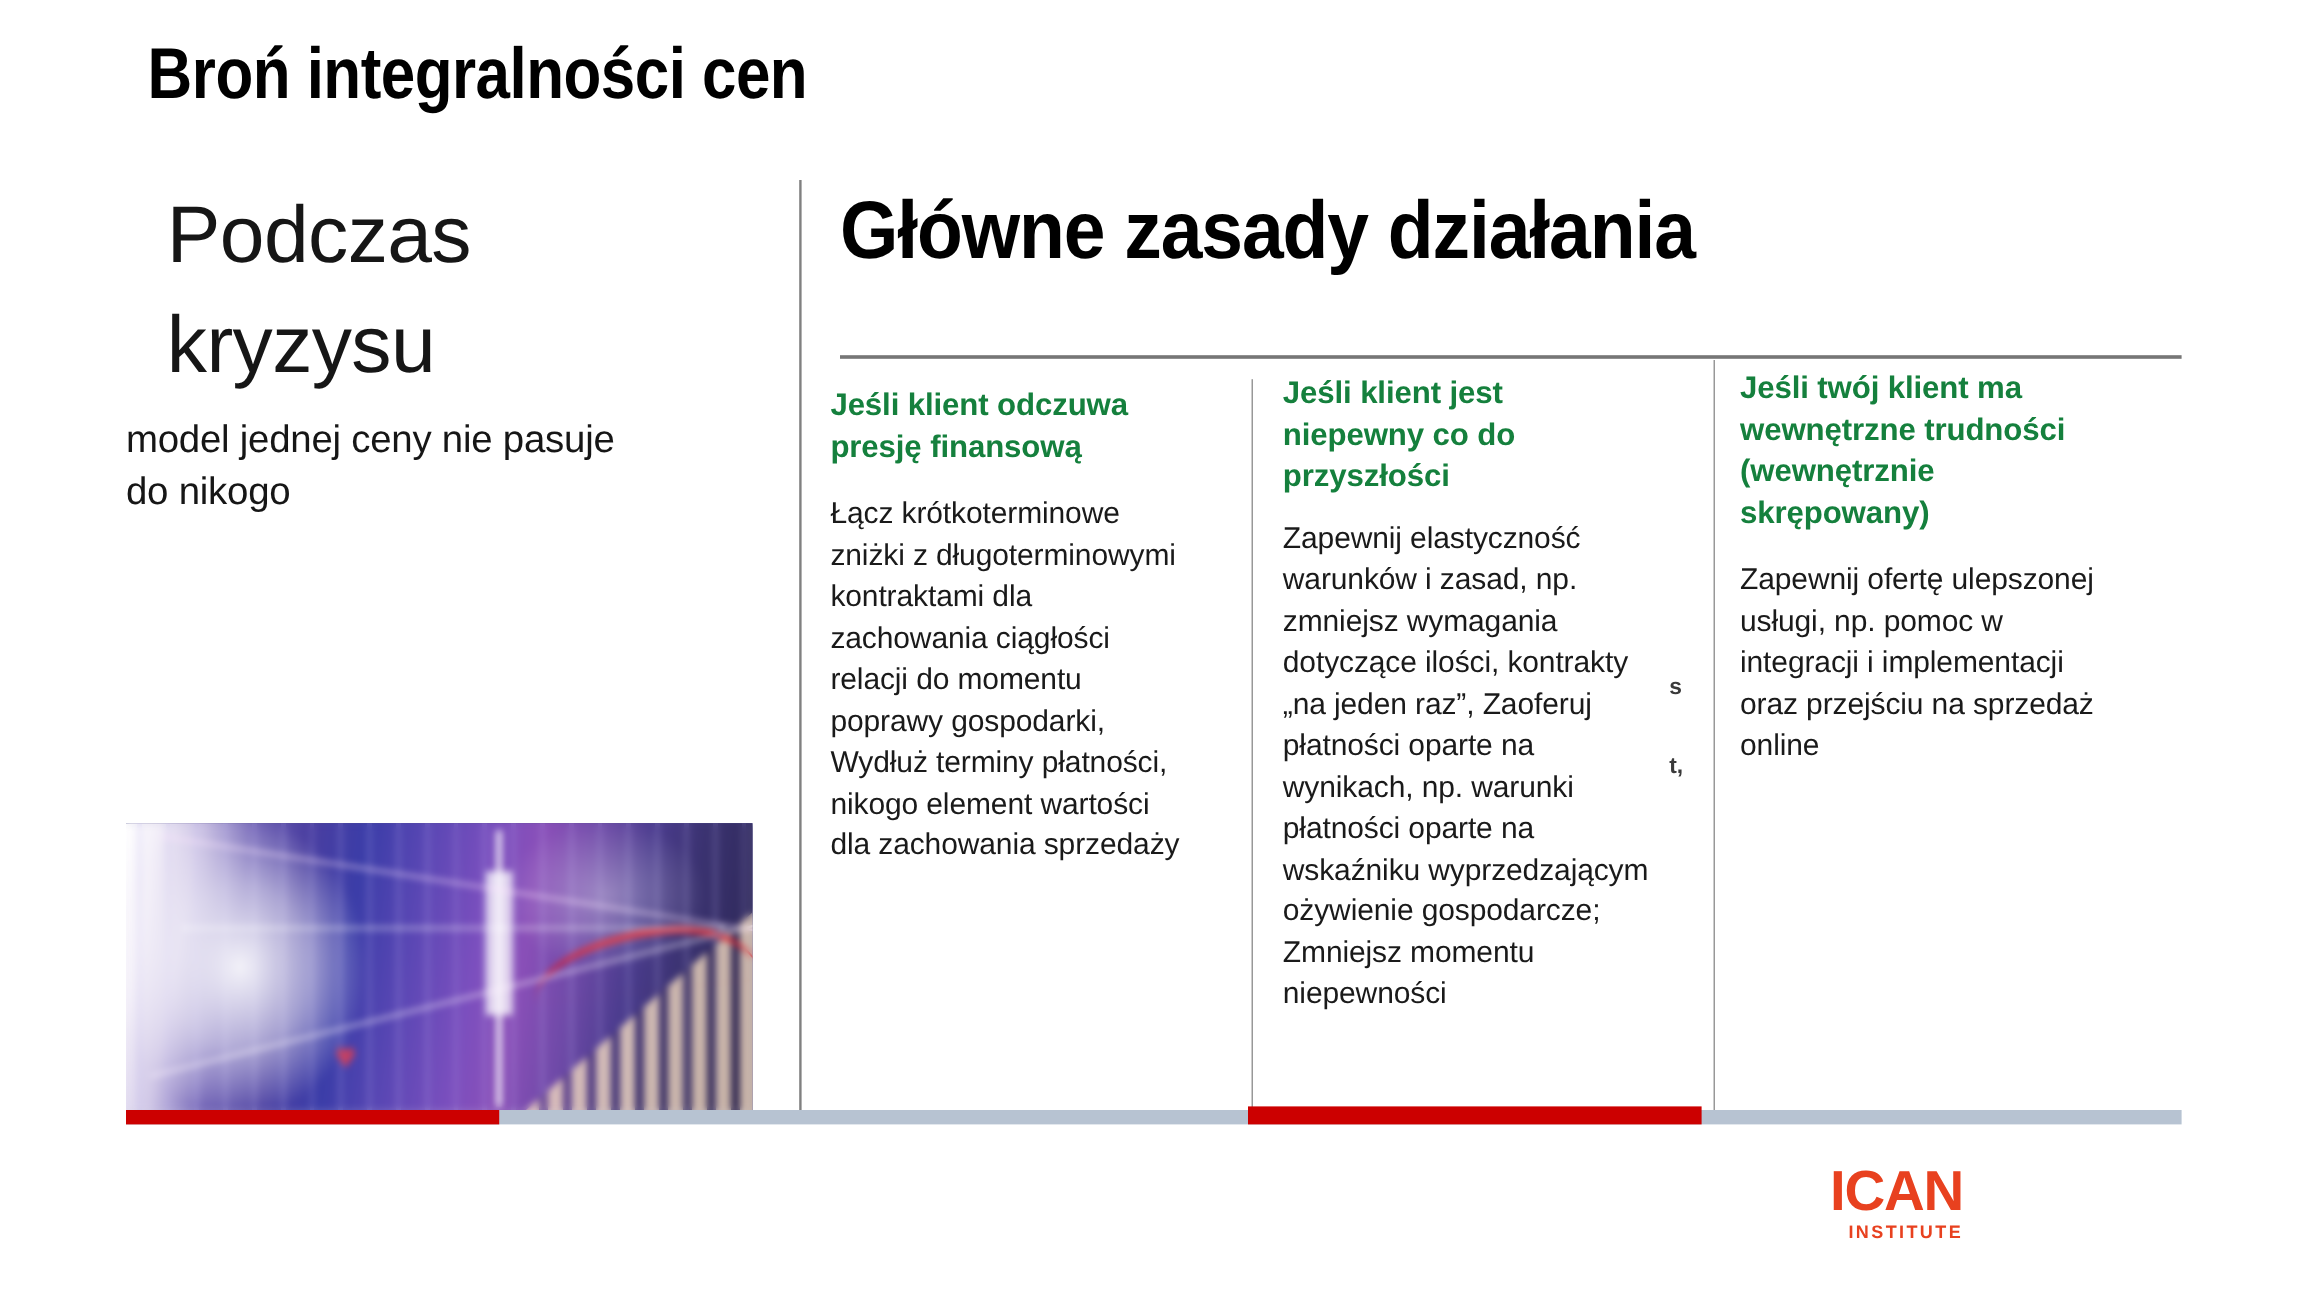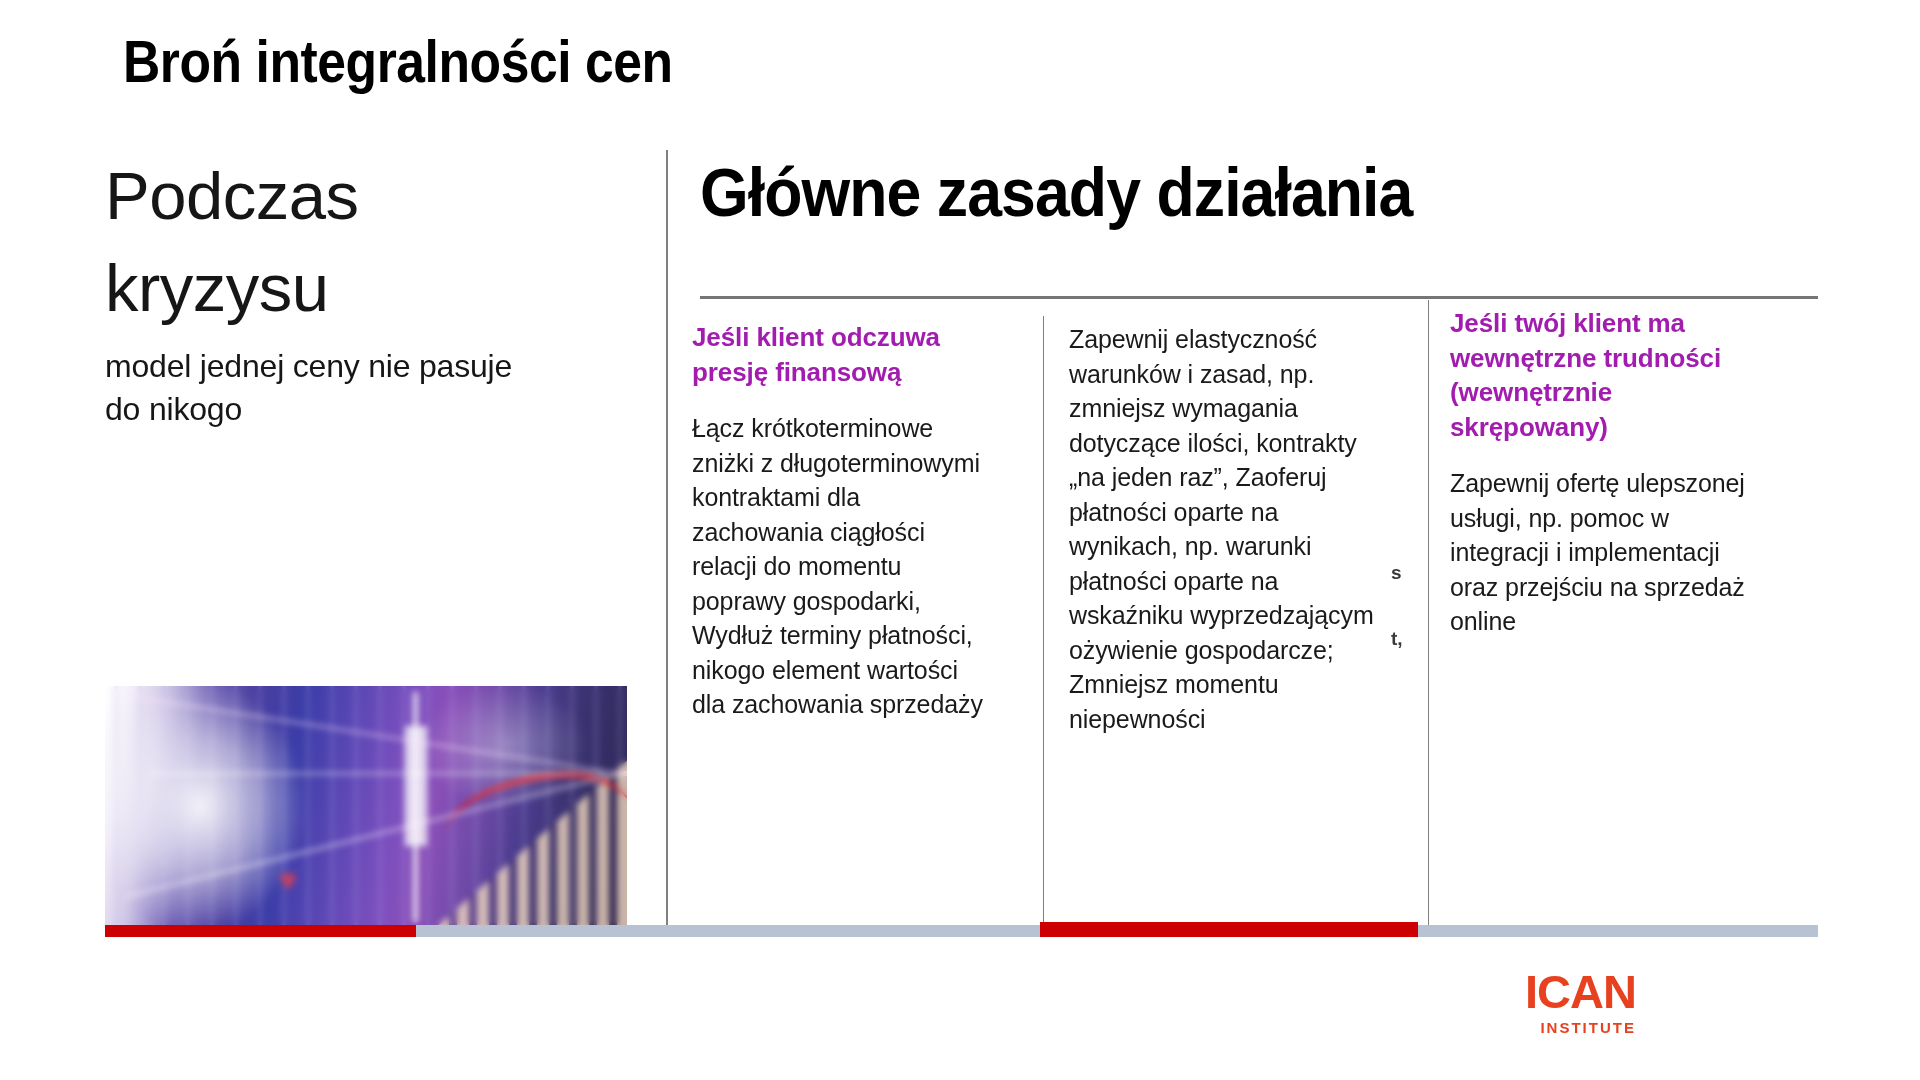--- a/index.html
+++ b/index.html
@@ -32,20 +32,21 @@
     position:absolute;
     left:105px; top:150px;
     width:420px; height:790px;
   }
   .left-head{
     font-size:67px;
     line-height:1.38;
     color:#161616;
     font-weight:normal;
     letter-spacing:-0.5px;
+    margin-left:34px;
   }
   .left-sub{
     margin-top:10px;
     font-size:32px;
     line-height:1.35;
     color:#161616;
     font-weight:normal;
     letter-spacing:-0.2px;
   }
 
@@ -156,21 +157,21 @@
     border-top:3px solid #767676;
   }
 
   .cols{position:absolute;left:0;top:310px;width:1920px;height:610px;}
   .col{position:absolute;top:0;}
   .col-1{left:692px;width:300px;}
   .col-2{left:1069px;width:305px;}
   .col-3{left:1450px;width:300px;}
 
   .col-head{
-    color:#a21caf;
+    color:#15803d;
     font-weight:bold;
     font-size:26px;
     line-height:1.33;
     margin:0 0 18px 0;
     letter-spacing:-0.1px;
   }
   .col-body{
     color:#1a1a1a;
     font-size:25px;
     line-height:1.38;
@@ -264,20 +265,21 @@
   <div class="vsep thin" style="left:1428px;top:300px;height:626px;"></div>
 
   <div class="cols">
 
     <div class="col col-1">
       <div class="col-head">Jeśli klient odczuwa presję finansową</div>
       <div class="col-body">Łącz krótkoterminowe zniżki z długoterminowymi kontraktami dla zachowania ciągłości relacji do momentu poprawy gospodarki, Wydłuż terminy płatności, nikogo element wartości dla zachowania sprzedaży</div>
     </div>
 
     <div class="col col-2">
+      <div class="col-head">Jeśli klient jest niepewny co do przyszłości</div>
       <div class="col-body">Zapewnij elastyczność warunków i zasad, np. zmniejsz wymagania dotyczące ilości, kontrakty „na jeden raz”, Zaoferuj płatności oparte na wynikach, np. warunki płatności oparte na wskaźniku wyprzedzającym ożywienie gospodarcze; Zmniejsz momentu niepewności</div>
     </div>
 
     <div class="col col-3">
       <div class="col-head">Jeśli twój klient ma wewnętrzne trudności (wewnętrznie skrępowany)</div>
       <div class="col-body">Zapewnij ofertę ulepszonej usługi, np. pomoc w integracji i implementacji oraz przejściu na sprzedaż online</div>
     </div>
   </div>
 
   <div class="stray" style="left:1391px;top:562px;">s</div>

